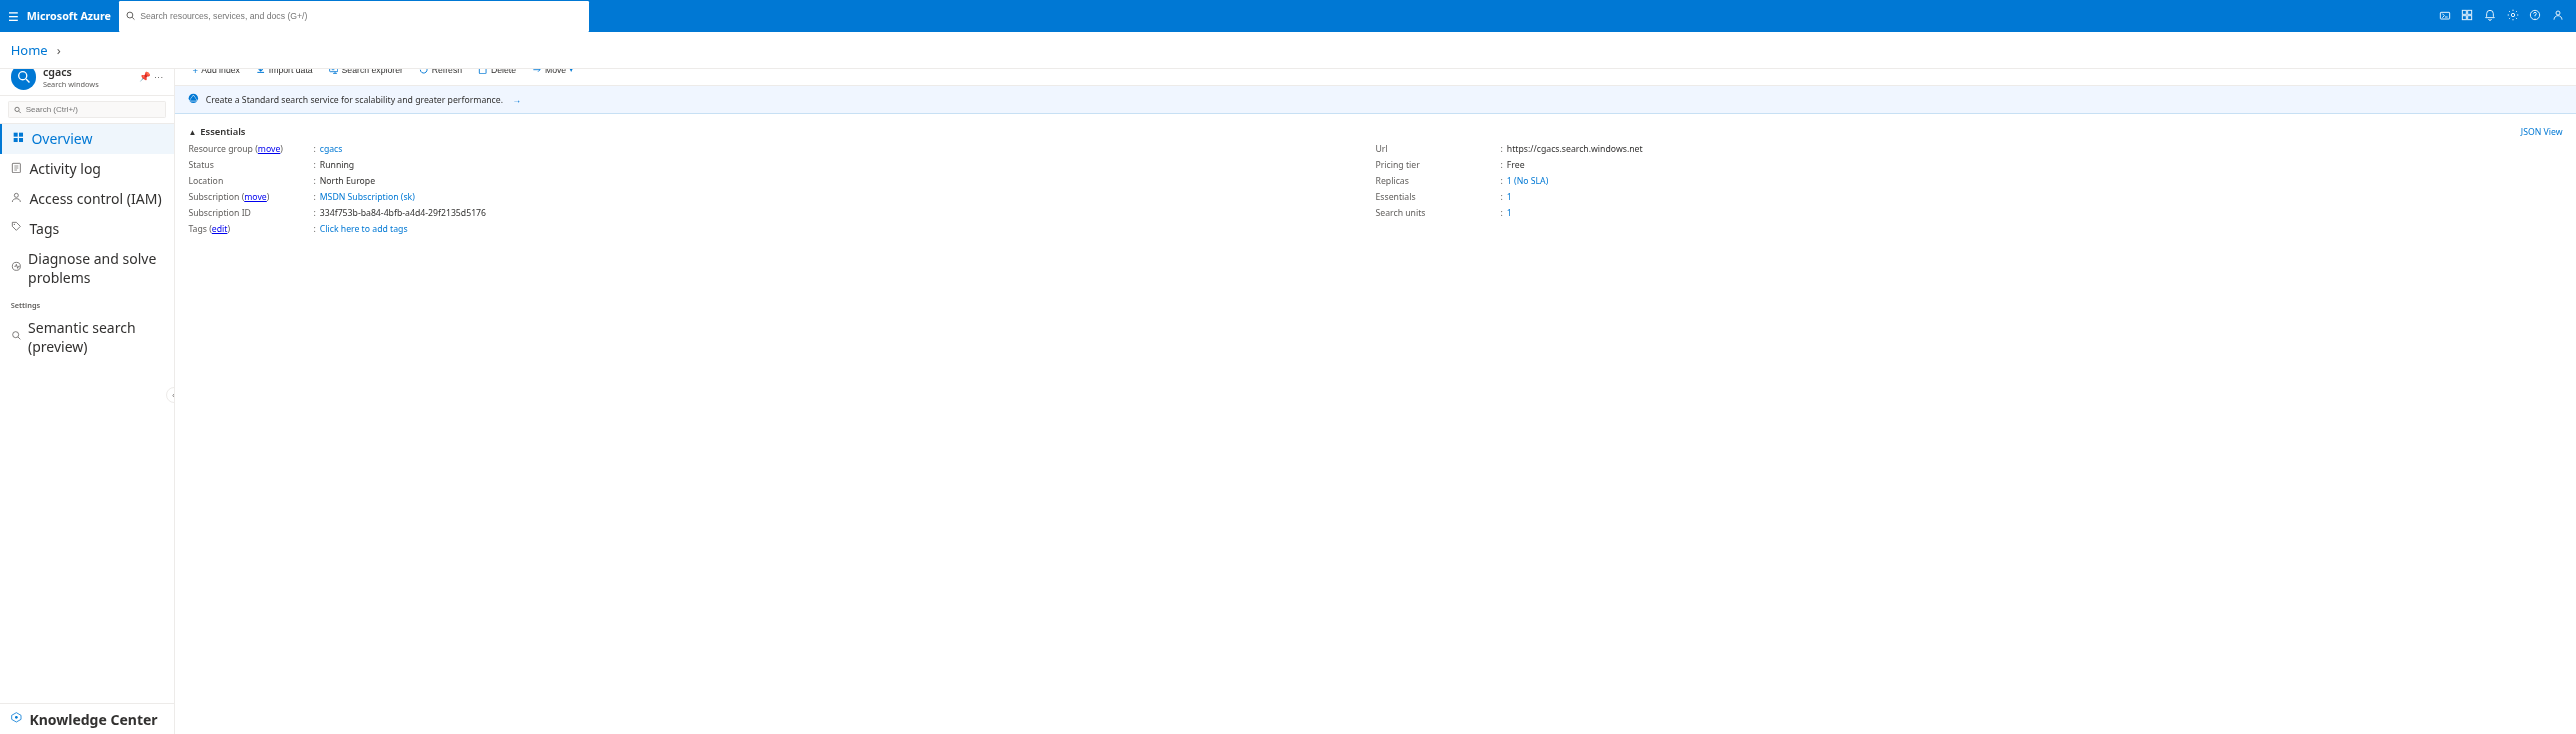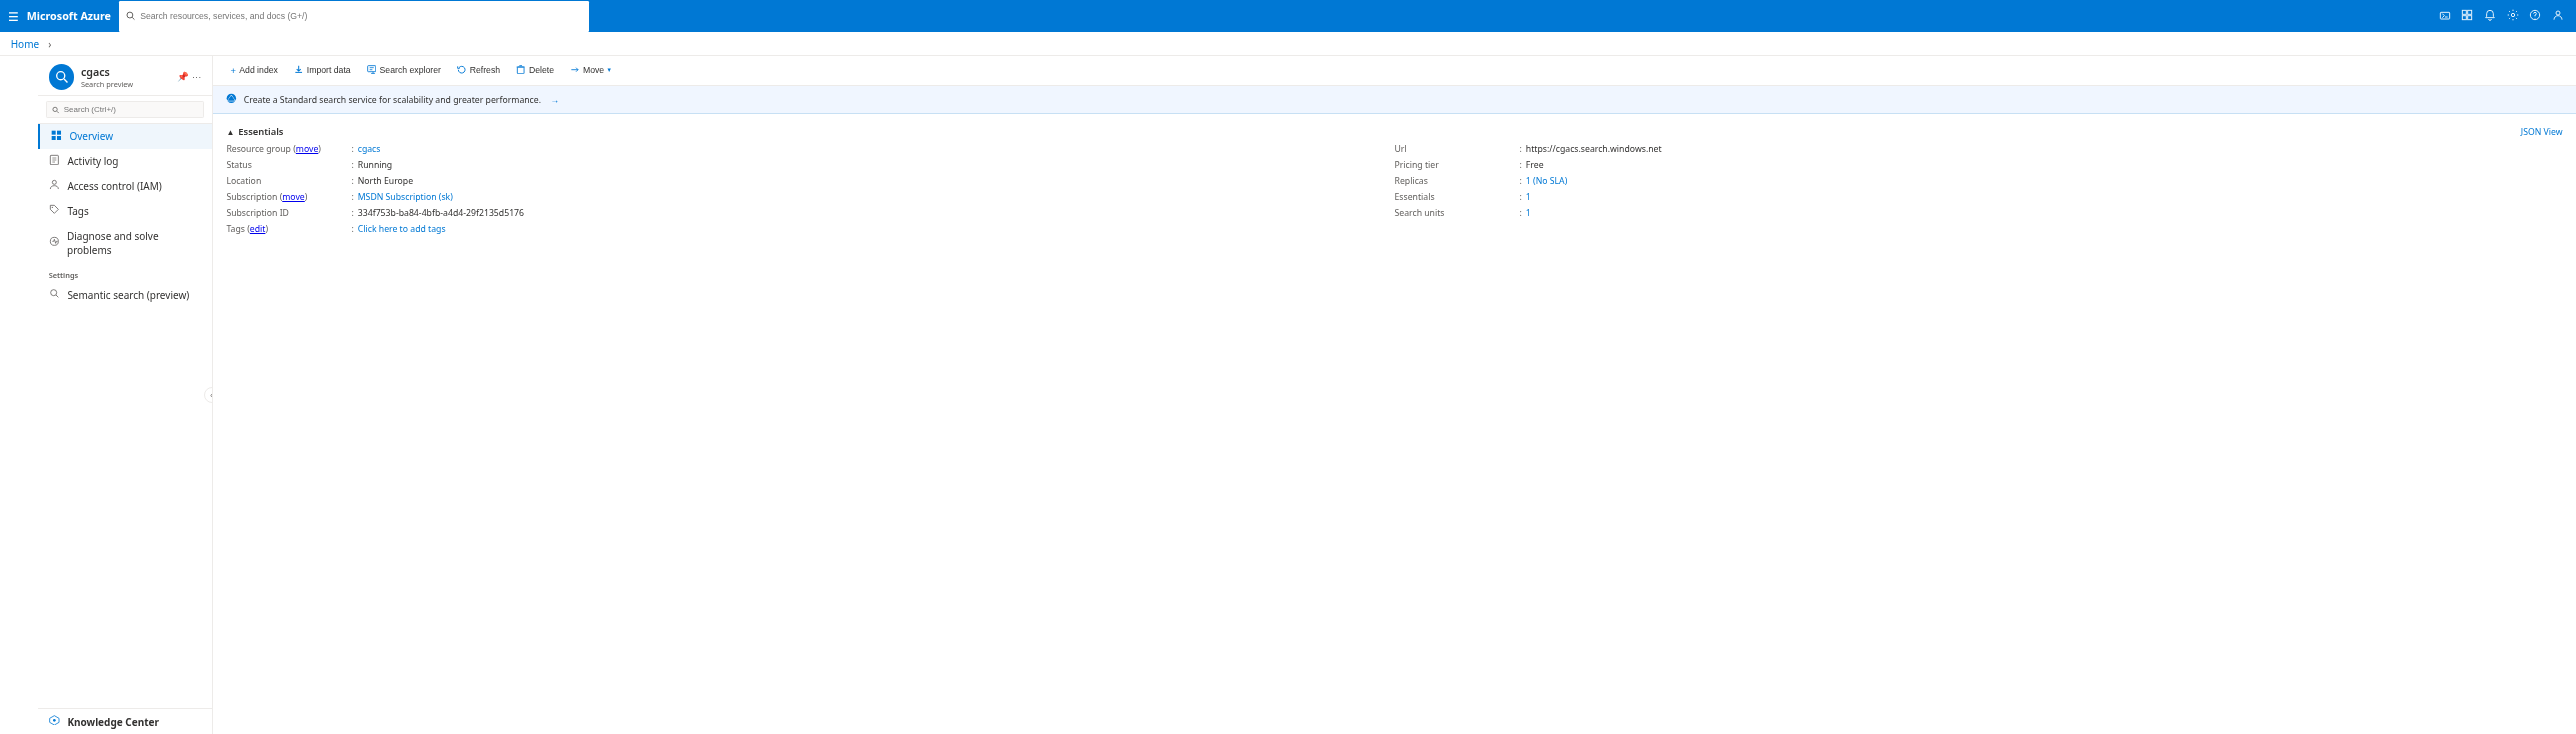--- a/index.html
+++ b/index.html
@@ -39,39 +39,38 @@
       background: transparent;
     }
     .nav-icons { margin-left: auto; display: flex; align-items: center; gap: 2.7px; }
     .nav-icon-btn { color: #fff; background: none; border: none; cursor: pointer; padding: 4px; font-size: 11.4px; opacity: 0.9; }
 
     
     .breadcrumb {
       position: fixed;
       top: 32px;
       left: 0; right: 0;
-      height: 24px;
+      height: 37px;
       background: #fff;
       display: flex;
       align-items: center;
       padding: 0 10.7px;
       gap: 9px;
       border-bottom: 0.7px solid #edebe9;
       z-index: 99;
-      font-size: 10px;
+      font-size: 13px;
     }
     .breadcrumb a { color: #0078d4; text-decoration: none; }
     .breadcrumb-sep { color: #605e5c; }
 
     
     .layout {
       display: flex;
       margin-top: 56px;
       height: calc(100vh - 56px);
-      padding-left: 38px;
     }
 
     
     .sidebar {
       width: 175px;
       min-width: 175px;
       border-right: 0.7px solid #edebe9;
       background: #fff;
       display: flex;
       flex-direction: column;
@@ -128,21 +127,21 @@
       border: none; outline: none; background: transparent; font-size: 8px; color: #323130; width: 100%;
     }
     .nav-section { padding: 0; }
     .nav-item {
       display: flex;
       align-items: center;
       gap: 6.7px;
       padding: 5.4px 10.7px;
       cursor: pointer;
       color: #323130;
-      font-size: 10px;
+      font-size: 14px;
     }
     .nav-item.active { background: #eff6fc; color: #0078d4; border-left: 2px solid #0078d4; }
     .nav-item .nav-icon { width: 12px; text-align: center; font-size: 9.4px; }
     .nav-section-header {
       padding: 8px 10.7px 2.7px;
       font-size: 7.4px;
       font-weight: 600;
       color: #605e5c;
       text-transform: none;
     }
@@ -316,21 +315,21 @@
 
     <div class="resource-header">
       <div class="resource-icon-circle">
         <svg width="14.8" height="14.8" viewBox="0 0 22 22" fill="none">
             <circle cx="10" cy="10" r="6" stroke="white" stroke-width="2" fill="none"></circle>
             <line x1="15" y1="15" x2="20" y2="20" stroke="white" stroke-width="2"></line>
           </svg>
       </div>
       <div>
         <div class="resource-name">cgacs</div>
-        <div class="resource-type">Search preview</div>
+        <div class="resource-type">Search windows</div>
       </div>
       <div class="resource-actions">
         <button class="pin-icon">📌</button>
         <button class="more-icon">···</button>
       </div>
     </div>
 
     <div class="sidebar-search">
       <div class="sidebar-search-inner">
         <svg width="8" height="8" viewBox="0 0 12 12" fill="none">

